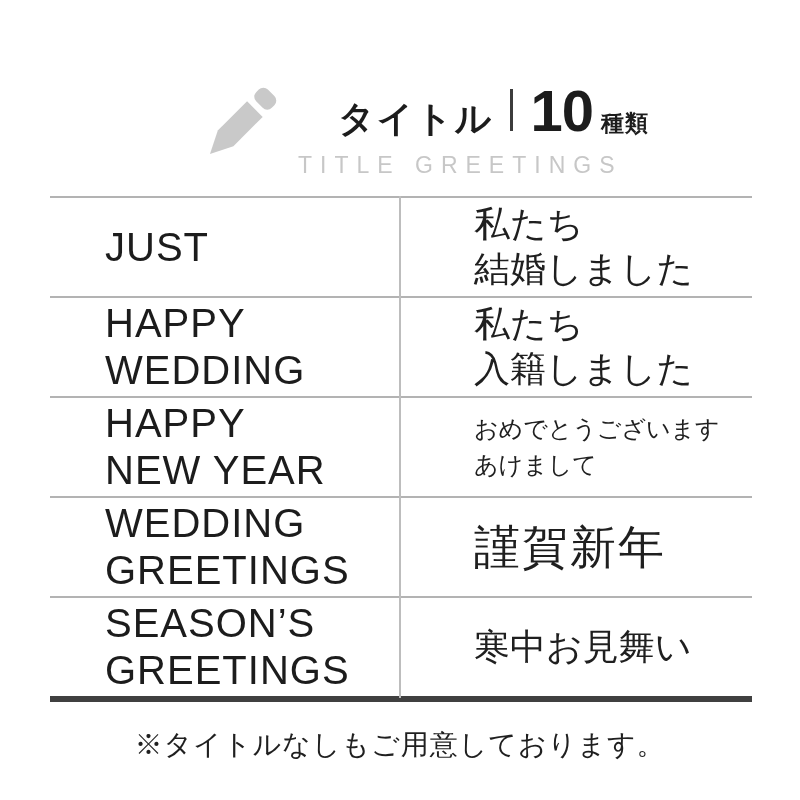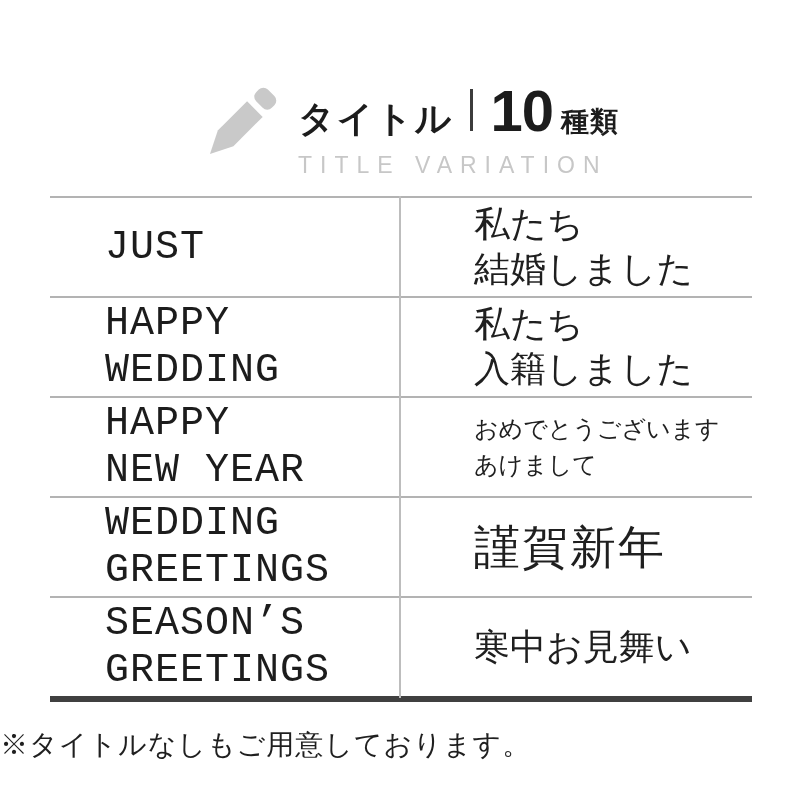--- a/index.html
+++ b/index.html
@@ -20,38 +20,39 @@
     align-items: flex-start;
   }
   .pencil-svg { display: block; }
   .header-text { margin-left: 16px; margin-top: 4px; }
   .title-line {
     display: flex;
     align-items: baseline;
     line-height: 1;
     font-weight: bold;
     color: #1c1c1c;
+    margin-left: 40px;
   }
   .title-ja {
     font-size: 36px;
     letter-spacing: 2px;
     line-height: 1;
   }
   .title-sep {
     width: 3px; height: 42px;
     background: #3c3c3c;
     margin: 0 17px;
   }
   .title-count {
     font-size: 58px;
     line-height: 1;
     letter-spacing: -1px;
   }
   .title-unit {
-    font-size: 28px;
+    font-size: 23px;
     line-height: 1;
     margin-left: 8px;
     letter-spacing: 1px;
     font-family: Liberation Mono, monospace;
   }
   .subtitle {
     margin-top: 12px;
     font-size: 23px;
     letter-spacing: 8px;
     color: #c7c7c7;
@@ -80,21 +81,21 @@
   .row:last-child { border-bottom: 6px solid #404040; height: 98px; }
   .cell {
     display: flex;
     flex-direction: column;
     justify-content: center;
   }
   .cell.en {
     width: 349px;
     box-sizing: border-box;
     padding-left: 55px;
-    font-family: Liberation Mono, monospace;
+    font-family: Liberation Sans, sans-serif;
     font-size: 40px;
     line-height: 47px;
     letter-spacing: 1px;
     color: #1c1c1c;
   }
   .cell.ja {
     flex: 1;
     box-sizing: border-box;
     padding-left: 75px;
     font-family: "Liberation Serif", serif;
@@ -104,21 +105,21 @@
   }
   
   .row:nth-child(3) .cell.ja { font-size: 24px; line-height: 36px; }
   .row:nth-child(4) .cell.ja { font-size: 46px; letter-spacing: 2px; }
 
   
   .footer {
     position: absolute;
     top: 726px; left: 0;
     width: 800px;
-    text-align: left;
+    text-align: center;
     font-size: 28px;
     letter-spacing: 1px;
     color: #1f1f1f;
     font-family: "Liberation Sans", sans-serif;
   }
 </style>
 </head>
 <body>
 
 <div class="header">
@@ -128,21 +129,21 @@
       <path d="M 38 21 L 62 21 L 62 66 L 50 90 L 38 66 Z"></path>
     </g>
   </svg>
   <div class="header-text">
     <div class="title-line">
       <span class="title-ja">タイトル</span>
       <span class="title-sep"></span>
       <span class="title-count">10</span>
       <span class="title-unit">種類</span>
     </div>
-    <div class="subtitle">TITLE VARIATION</div>
+    <div class="subtitle">TITLE GREETINGS</div>
   </div>
 </div>
 
 <div class="table">
   <div class="v-divider"></div>
   <div class="rows" id="rows">
       <div class="row">
         <div class="cell en">
           <div class="line">JUST</div>
         </div>

